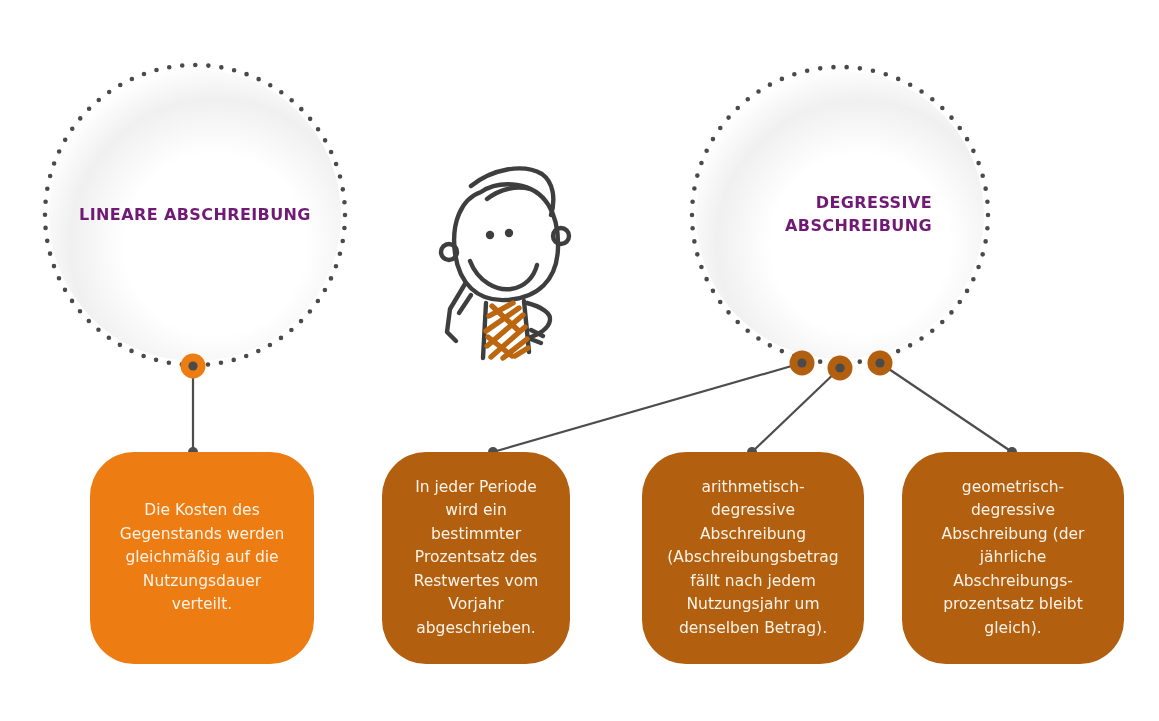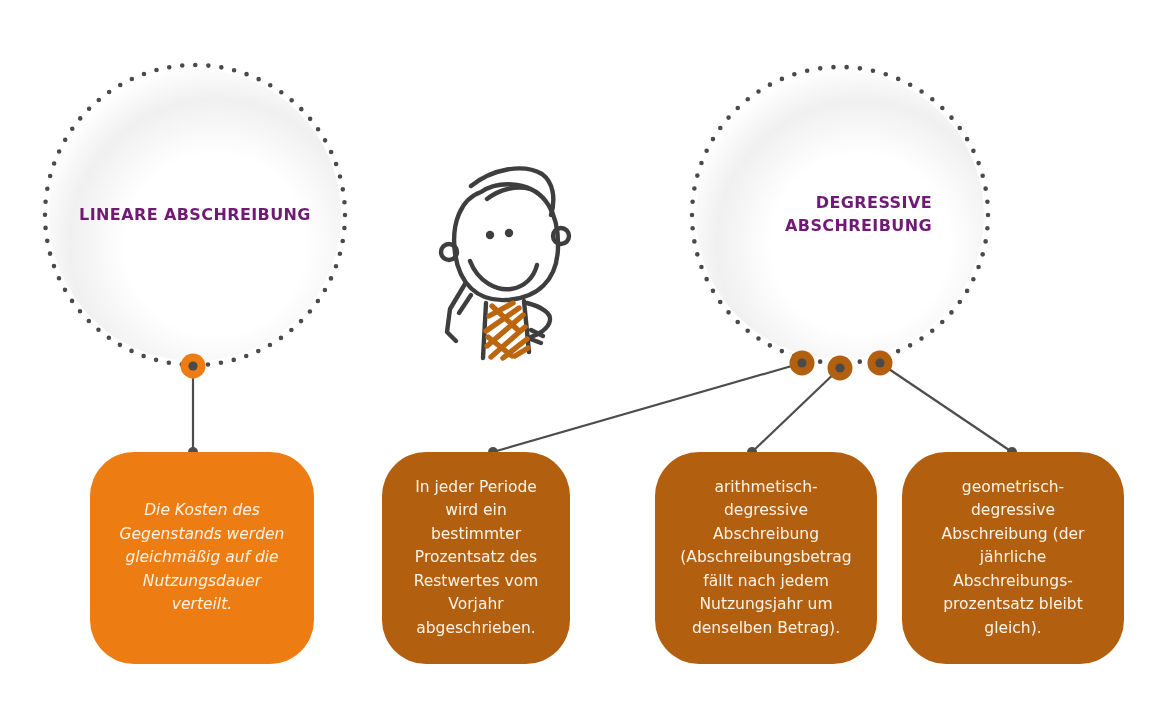--- a/index.html
+++ b/index.html
@@ -48,23 +48,23 @@
     align-items: center;
     justify-content: center;
     text-align: center;
     padding: 0 24px;
     color: #FBF3E8;
     font-size: 15.5px;
     line-height: 1.52;
   }
   .info-box.bright { background: #ED7D12; }
   .info-box.dark   { background: #B26010; }
-  .box-1 { left: 90px;  width: 224px; font-style: italic; }
+  .box-1 { left: 90px;  width: 224px; }
   .box-2 { left: 382px; width: 188px; }
-  .box-3 { left: 642px; width: 222px; margin-left: 13px; }
+  .box-3 { left: 642px; width: 222px; }
   .box-4 { left: 902px; width: 222px; }
 </style>
 </head>
 <body>
 
 <div class="canvas">
 
   <svg class="diagram-svg" viewBox="0 0 1159 721">
     <defs>
       <radialGradient id="innerGlow" cx="0.57" cy="0.60" r="0.62">

